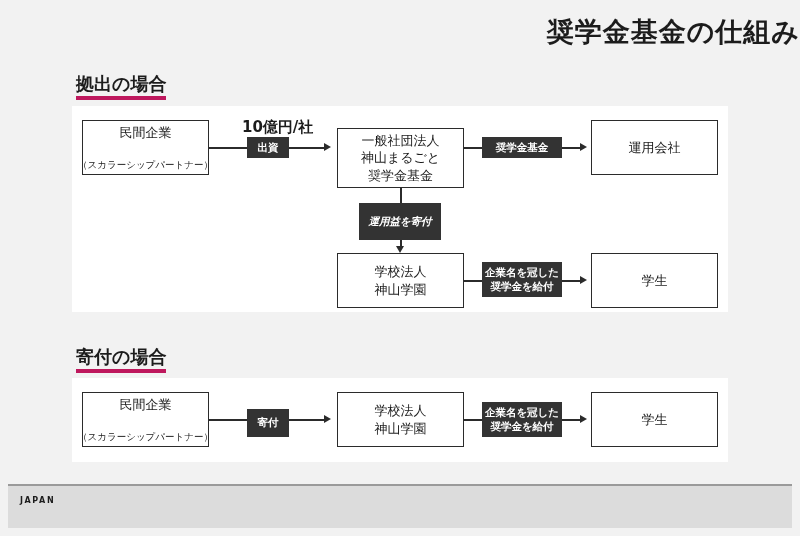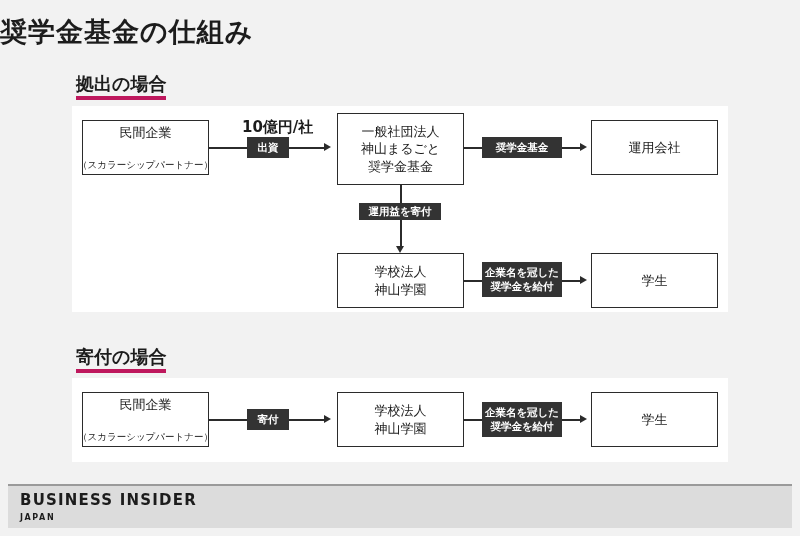--- a/index.html
+++ b/index.html
@@ -15,21 +15,21 @@
     overflow: hidden;
     position: relative;
   }
 
   
   .title {
     position: absolute;
     top: 14px;
     left: 0;
     width: 800px;
-    text-align: left;
+    text-align: right;
     font-size: 27px;
     font-weight: bold;
     letter-spacing: 1px;
     color: #1c1c1c;
   }
 
   
   .section-heading {
     position: absolute;
     font-size: 18px;
@@ -189,21 +189,21 @@
 <div class="arrow-down" style="left:396px; top:246px;"></div>
 
 <div class="hline" style="left:464px; top:280px; width:116px;"></div>
 <div class="arrow-right" style="left:580px; top:276px;"></div>
 
 <div class="box" style="left:82px; top:120px; width:127px; height:55px;">
   <div class="line-main">民間企業</div>
   <div class="line-sub">（スカラーシップパートナー）</div>
 </div>
 
-<div class="box" style="left:337px; top:113px; width:127px; height:72px;font-family:Liberation Serif, serif;">
+<div class="box" style="left:337px; top:128px; width:127px; height:60px;font-family:Liberation Serif, serif;">
   <div class="line-main">一般社団法人</div>
   <div class="line-main">神山まるごと</div>
   <div class="line-main">奨学金基金</div>
 </div>
 
 <div class="box" style="left:591px; top:120px; width:127px; height:55px;">
   <div class="line-main">運用会社</div>
 </div>
 
 <div class="box" style="left:337px; top:253px; width:127px; height:55px;">
@@ -218,21 +218,21 @@
 <div class="note" style="left:242px; top:118px;">10億円/社</div>
 
 <div class="badge" style="left:247px; top:137px; width:42px; height:21px;">
   <span>出資</span>
 </div>
 
 <div class="badge" style="left:482px; top:137px; width:80px; height:21px;">
   <span>奨学金基金</span>
 </div>
 
-<div class="badge" style="left:359px; top:203px; width:82px; height:17px;">
+<div class="badge" style="left:359px; top:203px; width:82px; height:37px;font-style:italic;">
   <span>運用益を寄付</span>
 </div>
 
 <div class="badge" style="left:482px; top:262px; width:80px; height:35px;">
   <span>企業名を冠した</span>
   <span>奨学金を給付</span>
 </div>
 
 <div class="section-heading heading-2">寄付の場合</div>
 
@@ -251,27 +251,26 @@
 
 <div class="box" style="left:337px; top:392px; width:127px; height:55px;">
   <div class="line-main">学校法人</div>
   <div class="line-main">神山学園</div>
 </div>
 
 <div class="box" style="left:591px; top:392px; width:127px; height:55px;">
   <div class="line-main">学生</div>
 </div>
 
-<div class="badge" style="left:247px; top:409px; width:42px; height:21px;">
+<div class="badge" style="left:247px; top:409px; width:42px; height:28px;">
   <span>寄付</span>
 </div>
 
 <div class="badge" style="left:482px; top:402px; width:80px; height:35px;">
   <span>企業名を冠した</span>
   <span>奨学金を給付</span>
 </div>
 
 <div class="footer">
   <div class="footer-logo">
-    <div class="bi-main">BUSINESS INSIDER</div>
     <div class="bi-sub">JAPAN</div>
   </div>
 </div>
 
 </body></html>

